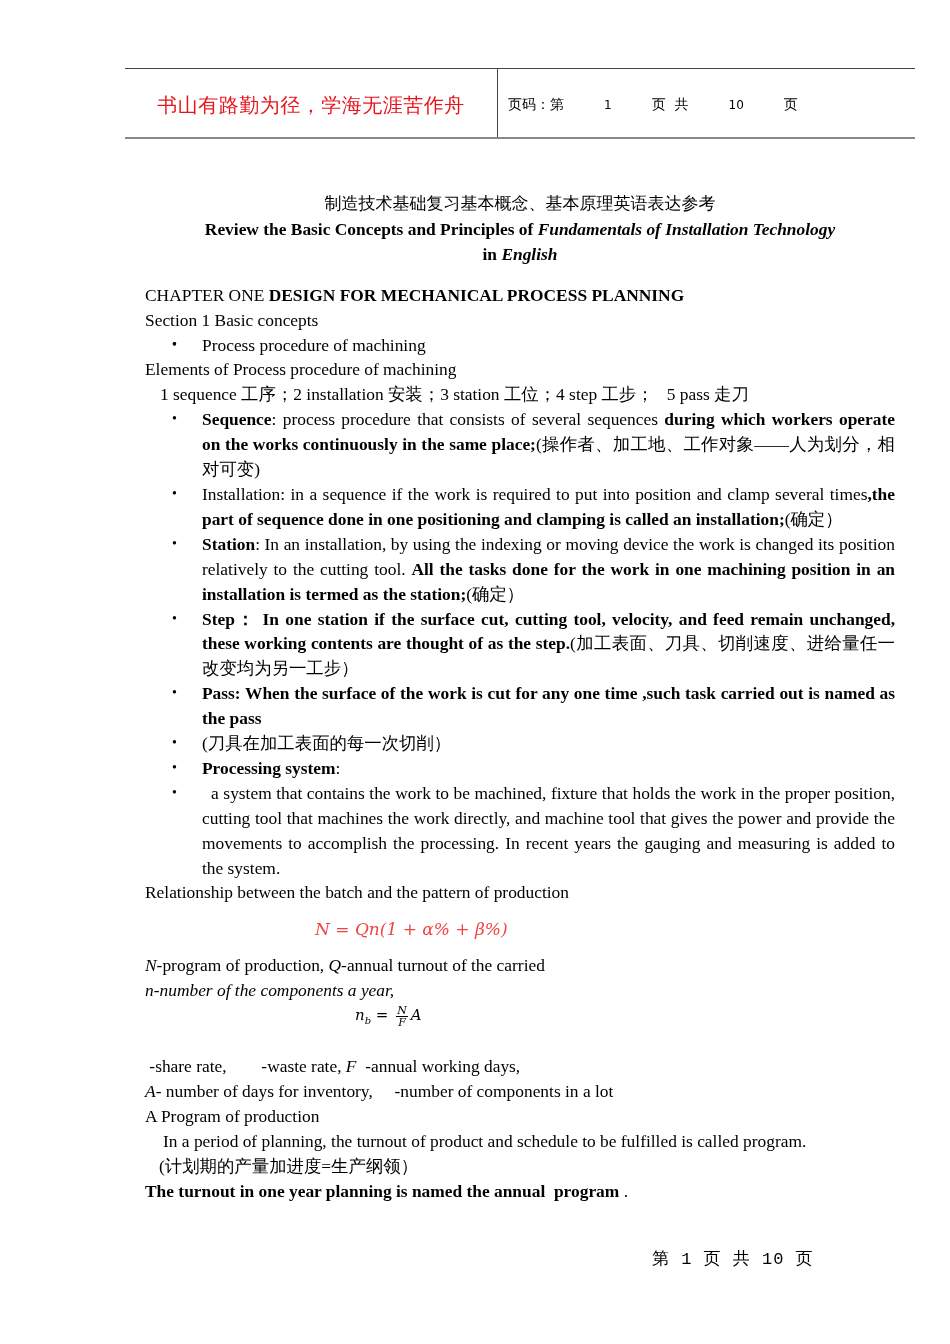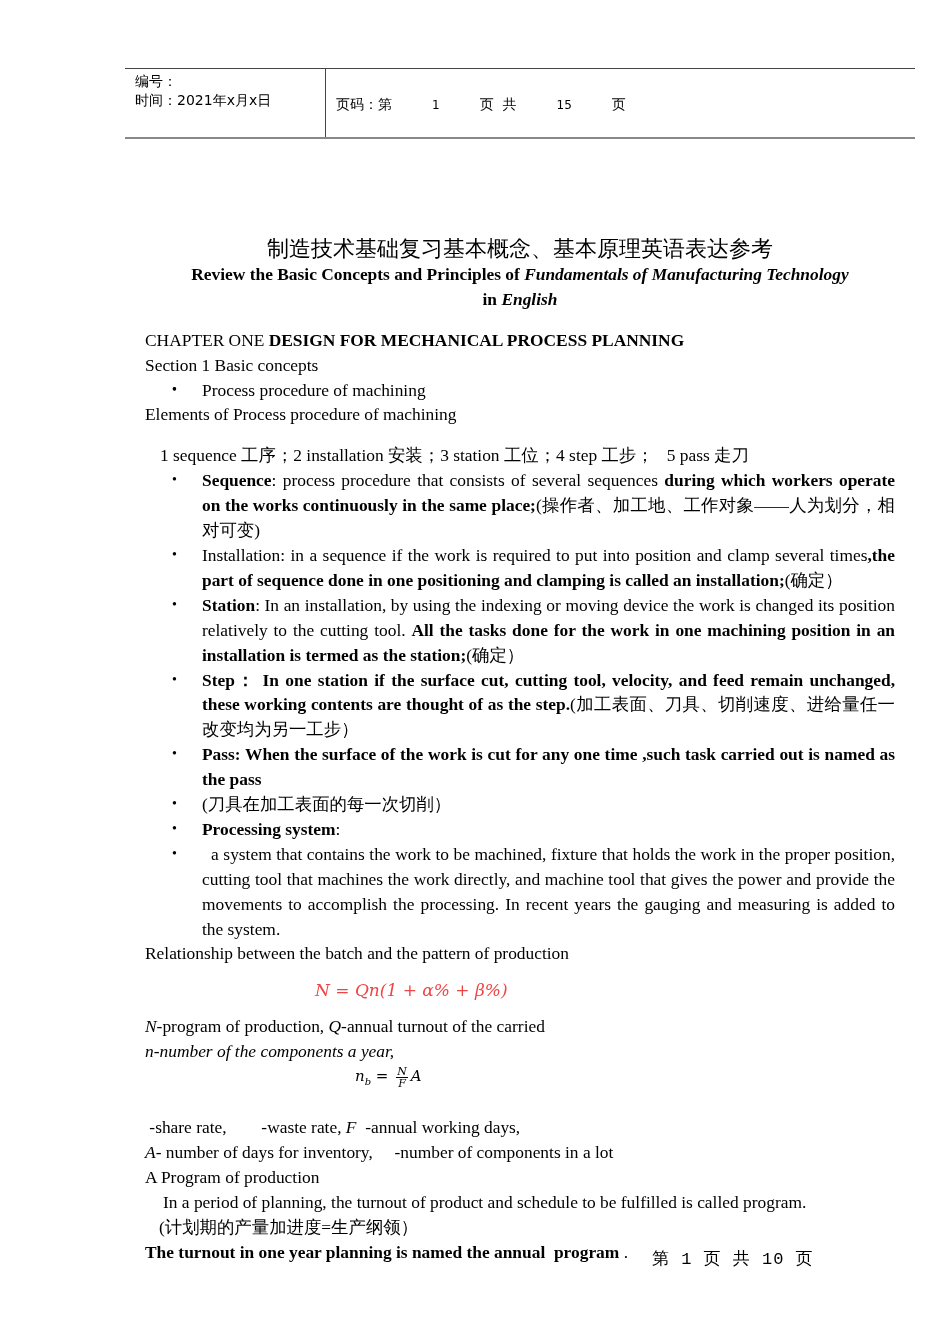--- a/index.html
+++ b/index.html
@@ -9,58 +9,55 @@
          border-top: 1px solid #444; border-bottom: 2px solid #888; display: flex; }
   .hdr .c1 { width: 201px; border-right: 1px solid #444; padding: 3px 0 0 10px; box-sizing: border-box;
              font-family: "DejaVu Sans", sans-serif; font-size: 14px; line-height: 19px; }
   .hdr .c2 { width: 373px; border-right: 1px solid #444; display: flex; align-items: center; justify-content: center;
              font-family: "DejaVu Sans", sans-serif; font-size: 20px; color: #e8141b; letter-spacing: 0.5px; padding-top: 4px; box-sizing: border-box; }
   .hdr .c3 { flex: 1; display: flex; align-items: center; padding-left: 10px; padding-top: 4px; box-sizing: border-box;
              font-family: "DejaVu Sans", sans-serif; font-size: 14px; gap: 40px; }
   .hdr .c3 .sm { font-size: 12px; }
   .content { position: absolute; left: 145px; top: 192px; width: 750px; font-size: 17.4px; line-height: 24.9px; }
   .center { text-align: center; }
-  .title-cn { font-size: 22px; margin-top: 45px; }
+  .title-cn { font-size: 17px; }
   .title-en { font-weight: bold; }
   .spacer { height: 16px; }
   ul.bl { list-style: none; margin: 0; padding: 0; }
   ul.bl li { position: relative; padding-left: 57px; text-align: justify; }
   ul.bl li .dot { position: absolute; left: 27px; top: 0; font-size: 14px; }
-  .elem-line { padding-left: 15px; margin-top: 16px; }
+  .elem-line { padding-left: 15px; }
   .formula1 { padding-left: 170px; height: 48px; line-height: 48px; font-family: "DejaVu Serif", serif; font-style: italic; font-size: 17px; color: #ef4444; }
   .formula2 { padding-left: 210px; height: 26px; font-family: "DejaVu Serif", serif; font-style: italic; font-size: 15px; position: relative; }
   .formula2 .frac { display: inline-block; vertical-align: middle; text-align: center; font-size: 11px; line-height: 11px; margin: 0 3px; }
   .formula2 .frac .num { border-bottom: 1px solid #000; padding: 0 1px; }
   .indent1 { padding-left: 18px; }
   .indent2 { padding-left: 14px; }
   .bold { font-weight: bold; }
   .it { font-style: italic; }
   .footer { position: absolute; left: 652px; top: 1247px; font-size: 17px; letter-spacing: 1px; font-family: Liberation Mono, monospace; }
 </style>
 </head>
 <body>
 
 <div class="hdr">
-  <div class="c1">
-    <div>编号：</div>
-    <div>时间：2021年x月x日</div>
-  </div>
+  <div class="c2">书山有路勤为径，学海无涯苦作舟</div>
   <div class="c3">
     <span>页码：第</span>
     <span class="sm">1</span>
     <span style="white-space:pre">页  共</span>
-    <span class="sm">15</span>
+    <span class="sm">10</span>
     <span>页</span>
   </div>
 </div>
 
 <div class="content">
   <div class="center title-cn">制造技术基础复习基本概念、基本原理英语表达参考</div>
   <div class="center title-en">
-    <span>Review the Basic Concepts and Principles of </span><span class="it">Fundamentals of Manufacturing Technology</span><br>
+    <span>Review the Basic Concepts and Principles of </span><span class="it">Fundamentals of Installation Technology</span><br>
     <span>in </span><span class="it">English</span>
   </div>
   <div class="spacer"></div>
 
   <div>
     <span>CHAPTER ONE </span><span class="bold">DESIGN FOR MECHANICAL PROCESS PLANNING</span>
   </div>
   <div>Section 1 Basic concepts</div>
   <ul class="bl">
     <li><span class="dot">•</span></li>

